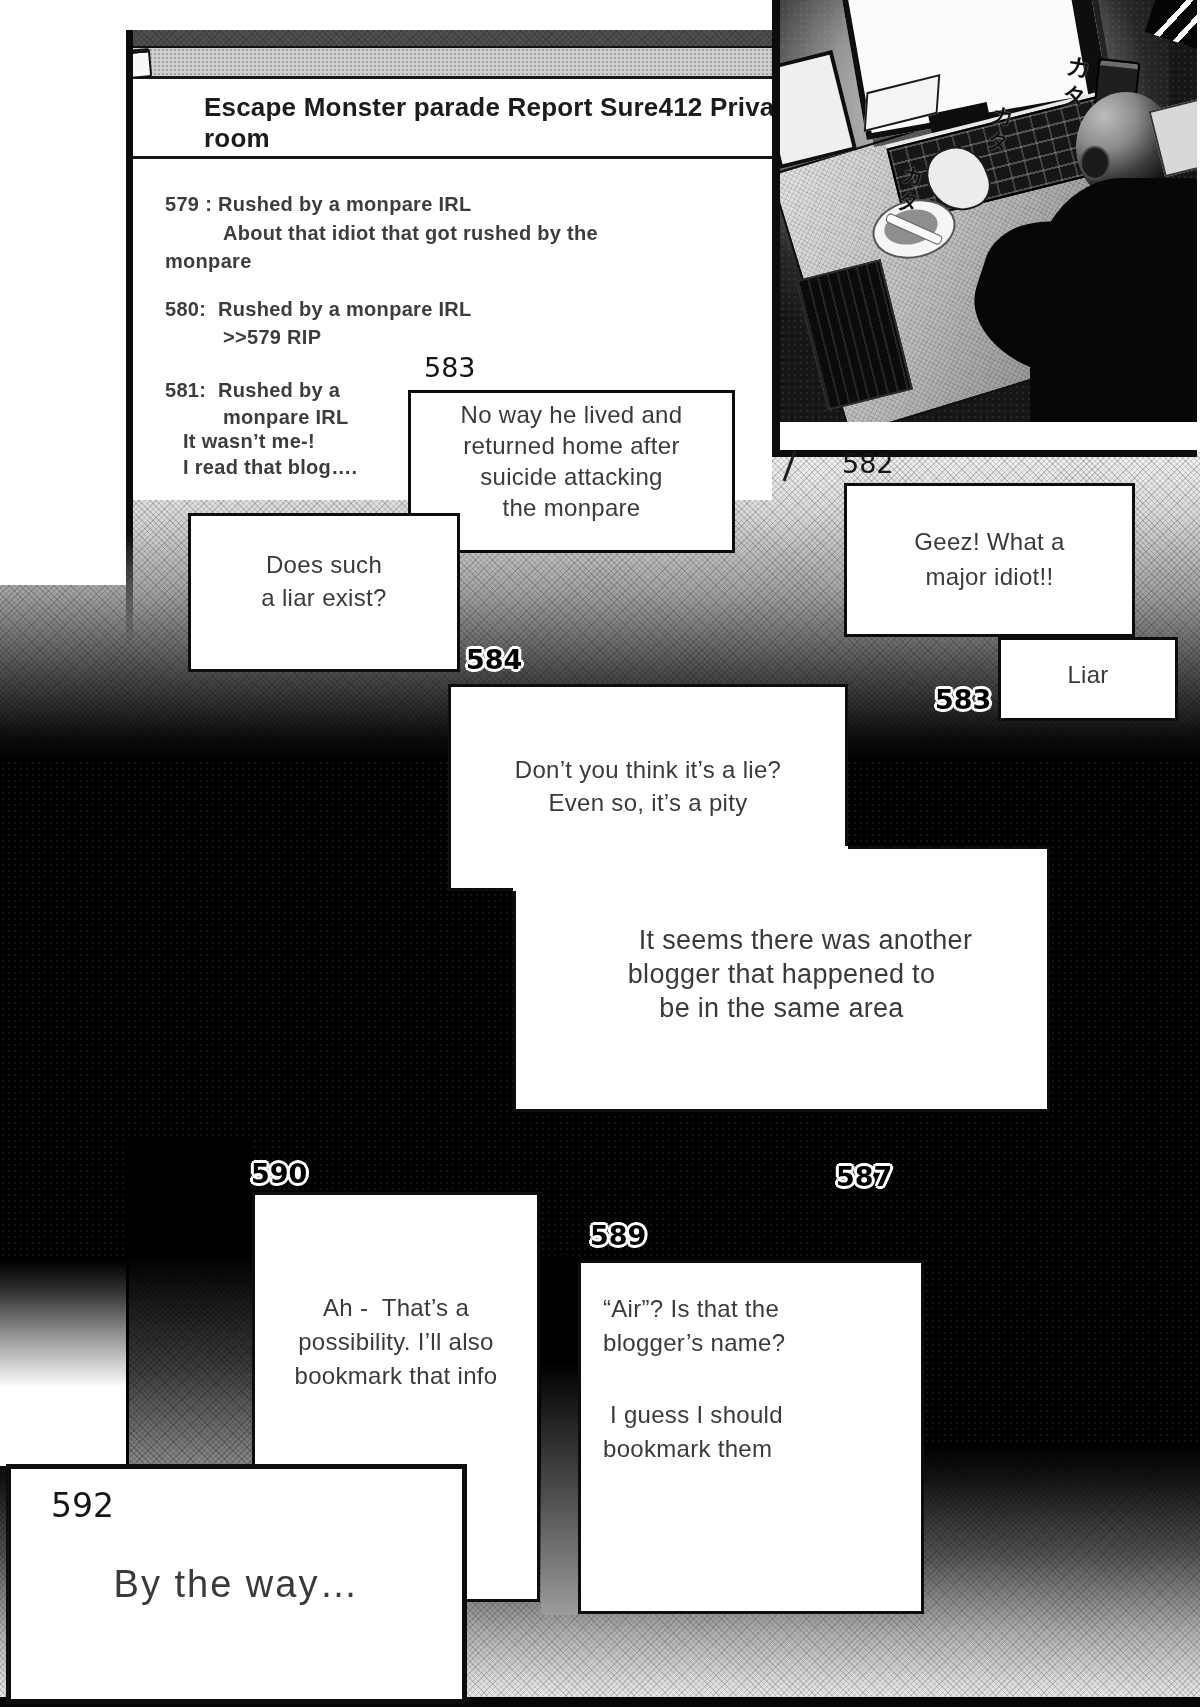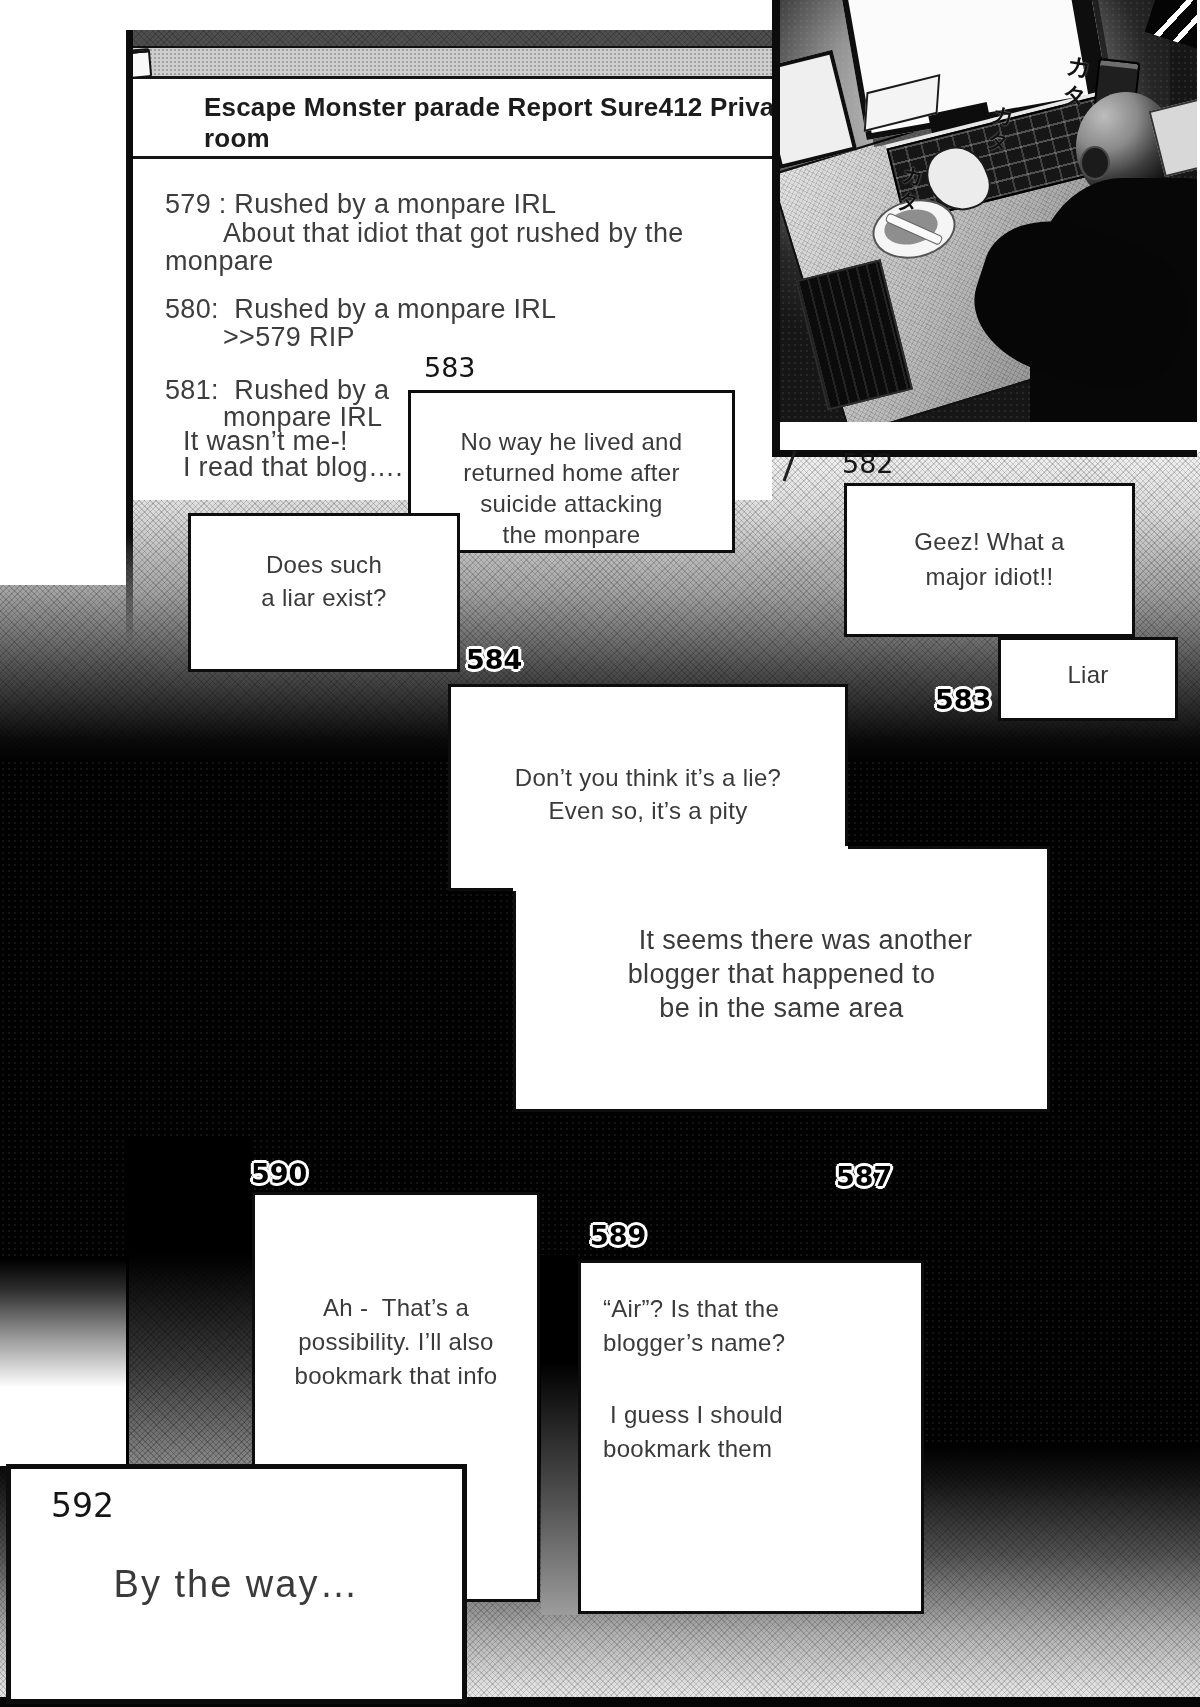--- a/index.html
+++ b/index.html
@@ -14,21 +14,21 @@
         background-size:6px 6px;}
   
   .sbox{position:absolute;background:#fff;border:3px solid #0d0d0d;box-sizing:border-box;}
   .sbox .txt{position:absolute;left:0;right:0;text-align:center;color:#3a3a3a;}
   .ln{white-space:pre;line-height:33px;font-size:24px;letter-spacing:.3px;}
   
   .plain-lbl{position:absolute;font-family:"DejaVu Sans",sans-serif;font-size:27px;color:#151515;}
   .olbl{position:absolute;font-family:"DejaVu Sans",sans-serif;font-weight:700;font-size:27px;color:#000;
         text-shadow:-3px 0 0 #fff,3px 0 0 #fff,0 -3px 0 #fff,0 3px 0 #fff,
                     -2px -2px 0 #fff,2px -2px 0 #fff,-2px 2px 0 #fff,2px 2px 0 #fff;}
-  .post-line{position:absolute;font-size:27px;line-height:23px;color:#3d3d3d;letter-spacing:.3px;white-space:pre;}
+  .post-line{position:absolute;font-size:20px;line-height:23px;color:#3d3d3d;letter-spacing:.3px;white-space:pre;font-weight:bold;}
   .sfx{position:absolute;font-family:"DejaVu Sans",sans-serif;font-weight:700;color:#101010;
        font-size:21px;line-height:22px;text-shadow:0 0 2px rgba(255,255,255,.6);white-space:pre;}
 </style>
 </head>
 <body>
 
 <div id="page">
 
   <div class="abs xh" style="left:0;top:452px;width:1200px;height:312px;
               background-image:
@@ -141,21 +141,21 @@
       <div class="sfx" style="left:288px;top:40px;writing-mode:vertical-rl;transform:rotate(9deg);font-size:24px;">カタ</div>
       <div class="sfx" style="left:212px;top:92px;writing-mode:vertical-rl;transform:rotate(11deg);">カタ</div>
       <div class="sfx" style="left:122px;top:152px;writing-mode:vertical-rl;transform:rotate(10deg);">カタ</div>
     </div>
   </div>
 
   <div class="abs" style="left:788px;top:450px;width:3px;height:32px;background:#1f1f1f;transform:rotate(20deg);"></div>
 
   <div class="plain-lbl" style="left:424px;top:352px;">583</div>
   <div class="sbox" style="left:408px;top:390px;width:327px;height:163px;">
-    <div class="txt" style="top:33px;">
+    <div class="txt" style="top:6px;">
       <div class="ln" style="line-height:31px;">No way he lived and</div>
       <div class="ln" style="line-height:31px;">returned home after</div>
       <div class="ln" style="line-height:31px;">suicide attacking</div>
       <div class="ln" style="line-height:31px;">the monpare</div>
     </div>
   </div>
 
   <div class="sbox" style="left:188px;top:513px;width:272px;height:159px;">
     <div class="txt" style="top:32px;">
       <div class="ln">Does such</div>
@@ -173,21 +173,21 @@
 
   <div class="sbox" style="left:998px;top:637px;width:180px;height:84px;">
     <div class="txt" style="top:18px;">
       <div class="ln">Liar</div>
     </div>
   </div>
   <div class="olbl" style="left:935px;top:684px;">583</div>
 
   <div class="olbl" style="left:466px;top:644px;">584</div>
   <div class="sbox" style="left:448px;top:684px;width:400px;height:207px;">
-    <div class="txt" style="top:74px;">
+    <div class="txt" style="top:66px;">
       <div class="ln">Don’t you think it’s a lie?</div>
       <div class="ln">Even so, it’s a pity</div>
     </div>
   </div>
 
   <div class="sbox" style="left:513px;top:846px;width:537px;height:266px;">
     <div class="txt" style="top:74px;">
       <div class="ln" style="font-size:27px;line-height:34px;padding-left:48px;">It seems there was another</div>
       <div class="ln" style="font-size:27px;line-height:34px;">blogger that happened to</div>
       <div class="ln" style="font-size:27px;line-height:34px;">be in the same area</div>

